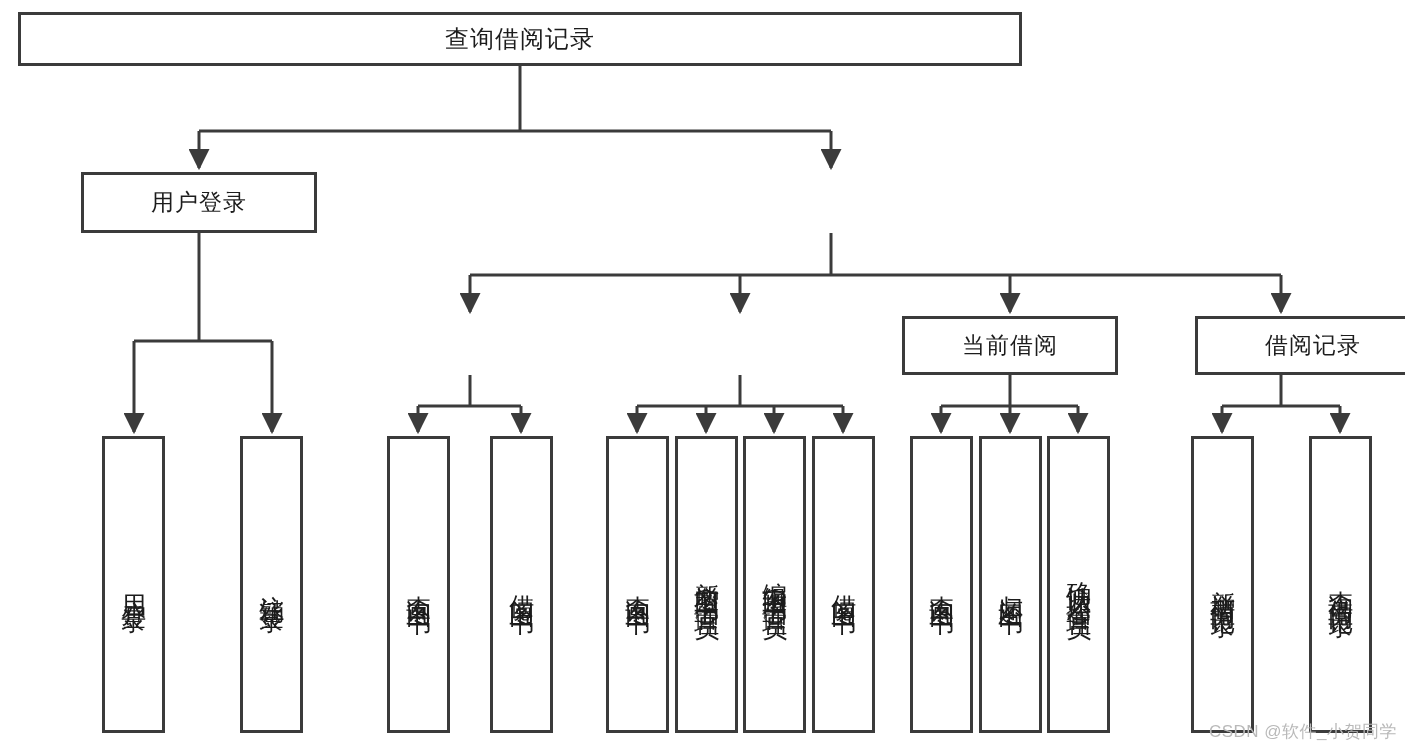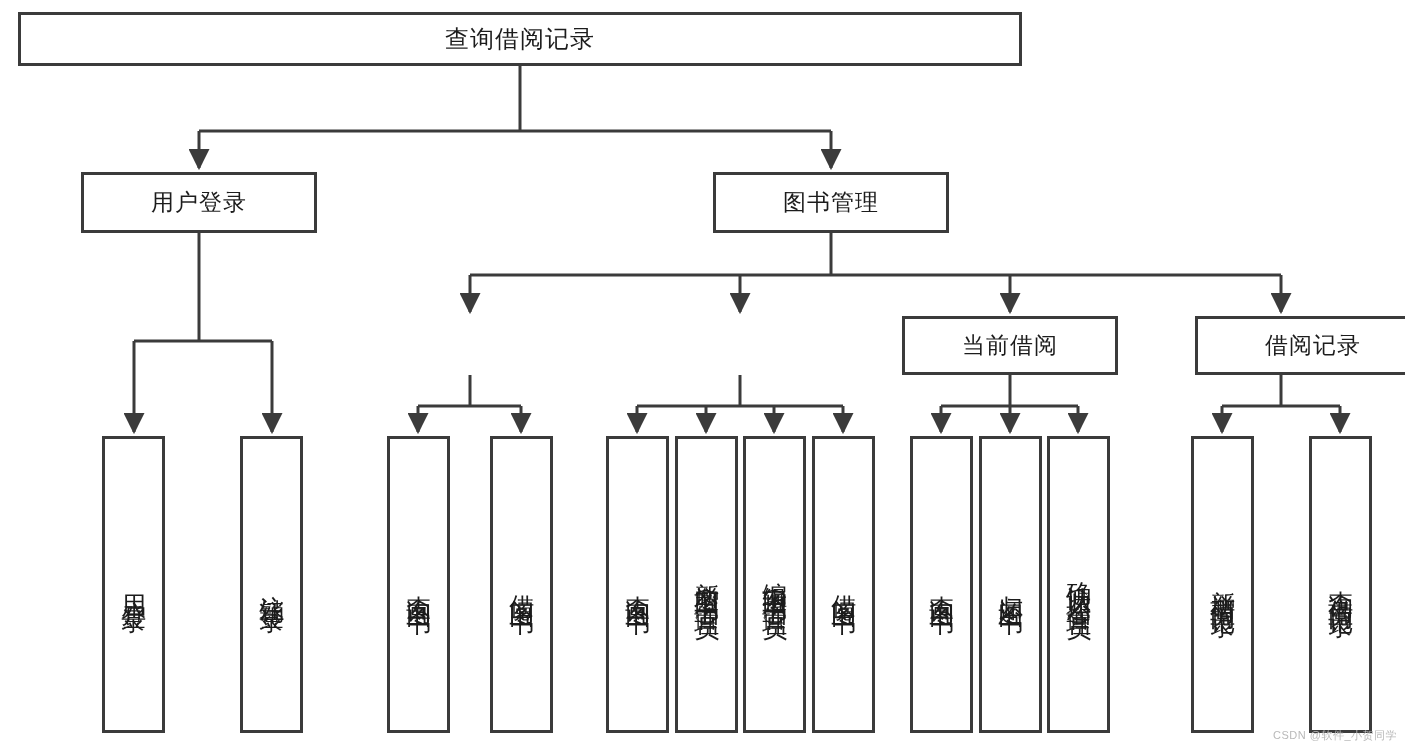--- a/index.html
+++ b/index.html
@@ -53,21 +53,21 @@
     font-size: 25px;
     line-height: 1.18;
     letter-spacing: 5px;
     white-space: nowrap;
     color: #1c1c1c;
   }
   #watermark {
     position: absolute;
     right: 8px;
     bottom: 4px;
-    font-size: 11px;
+    font-size: 17px;
     color: #b9b9b9;
     letter-spacing: 0.5px;
     white-space: nowrap;
   }
 </style>
 </head>
 <body>
 
 <div id="canvas">
 
@@ -121,23 +121,20 @@
     </g>
   </svg>
 
   <div class="node horiz root" style="left:18px; top:12px; width:1004px; height:54px;">
     <span>查询借阅记录</span>
   </div>
 
   <div class="node horiz" style="left:81px; top:172px; width:236px; height:61px;">
     <span>用户登录</span>
   </div>
-  <div class="node horiz" style="left:713px; top:172px; width:236px; height:61px;">
-    <span>图书管理</span>
-  </div>
 
   <div class="node horiz" style="left:902px; top:316px; width:216px; height:59px;">
     <span>当前借阅</span>
   </div>
   <div class="node horiz" style="left:1195px; top:316px; width:236px; height:59px;">
     <span>借阅记录</span>
   </div>
 
   <div class="node leaf" style="left:102px; top:436px; width:63px; height:297px;">
     <span class="vlabel">用户登录</span>

